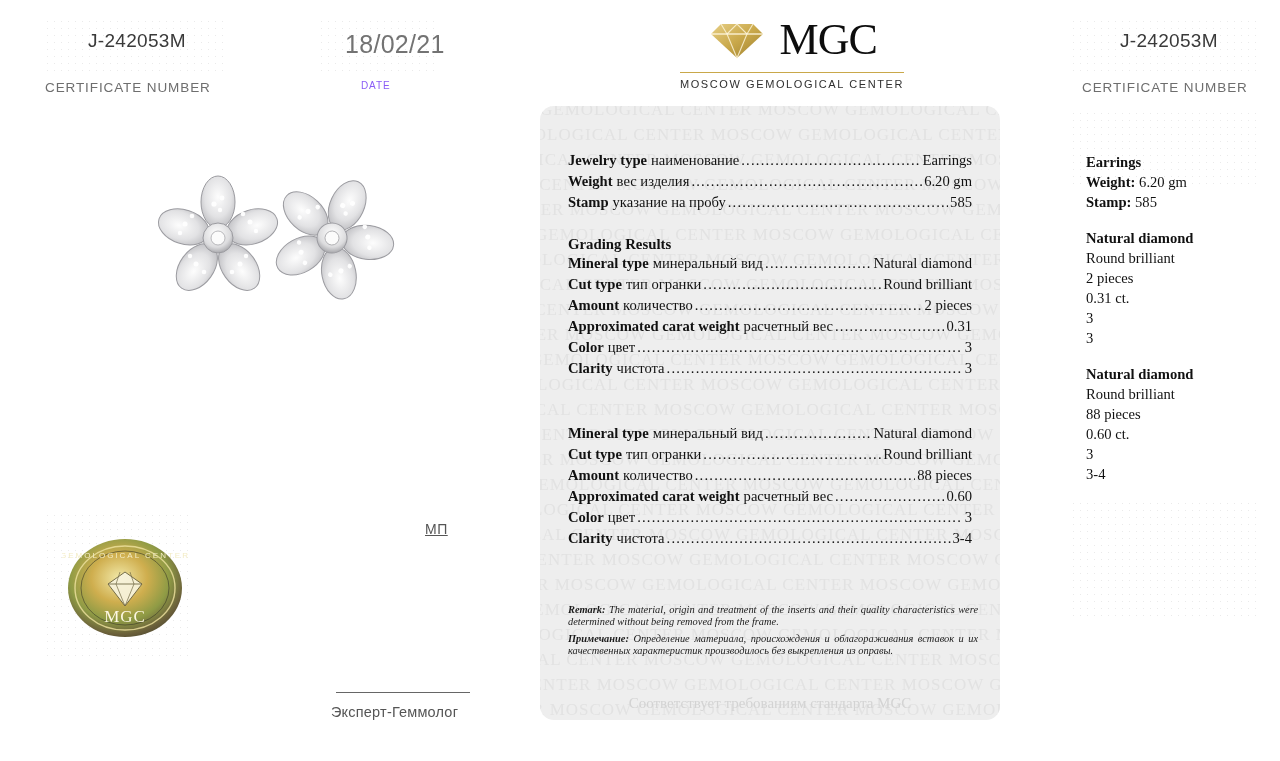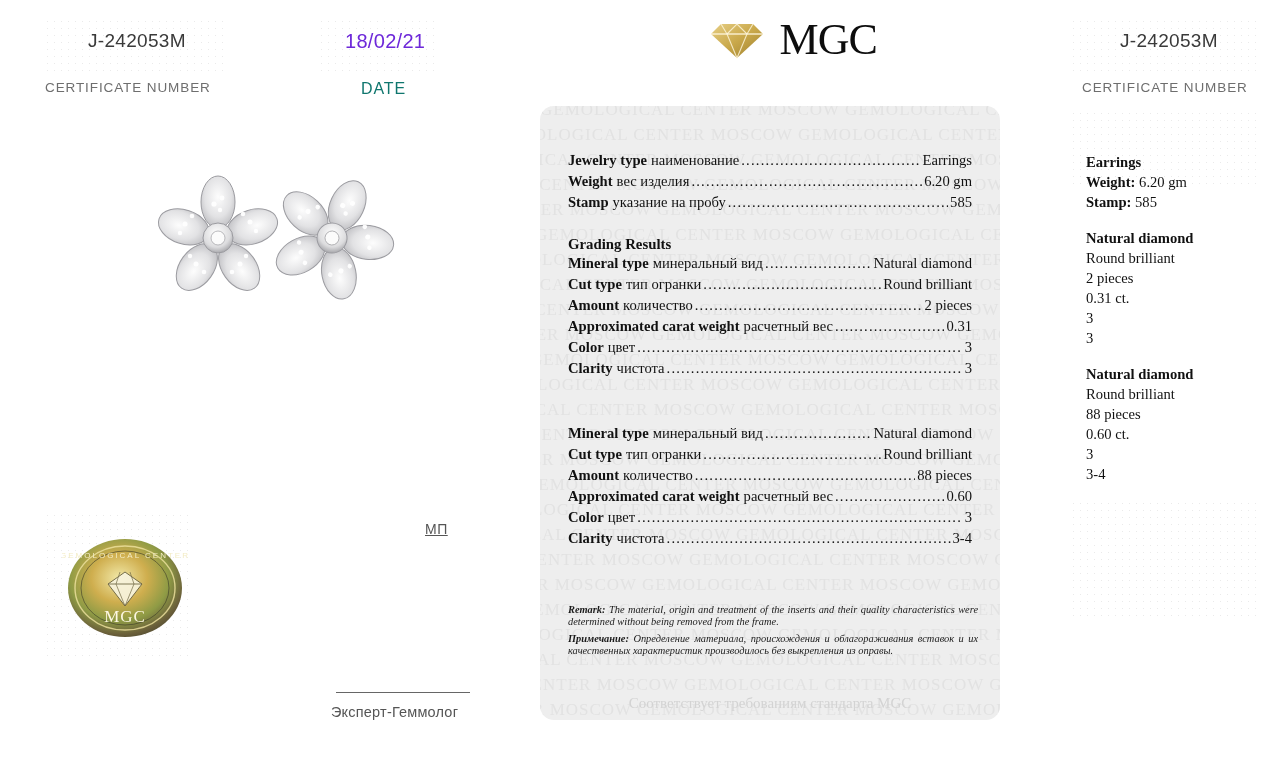--- a/index.html
+++ b/index.html
@@ -25,36 +25,36 @@
   .cert-number-left {
     position: absolute;
     left: 88px; top: 30px;
     font-size: 19px;
     color: #3a3a3a;
     letter-spacing: 0.3px;
   }
   .date-left {
     position: absolute;
     left: 345px; top: 30px;
-    font-size: 20px;
-    color: #6d28d9;
+    font-size: 25px;
+    color: #737373;
     letter-spacing: 0.3px;
   }
   .label-cert-left {
     position: absolute;
     left: 45px; top: 80px;
     font-size: 13.5px;
     color: #6e6e6e;
     letter-spacing: 0.9px;
   }
   .label-date-left {
     position: absolute;
     left: 361px; top: 80px;
-    font-size: 16px;
-    color: #0f766e;
+    font-size: 10px;
+    color: #8b5cf6;
     letter-spacing: 0.9px;
   }
 
   
   .dotgrid {
     position: absolute;
     background-image: radial-gradient(#d8d8d8 0.7px, transparent 0.8px);
     background-size: 7px 7px;
     opacity: 0.55;
     pointer-events: none;
@@ -397,20 +397,21 @@
             <stop offset="100%" stop-color="#9d7f2e"></stop>
           </linearGradient>
         </defs>
         <polygon points="30,38 4,14 14,4 46,4 56,14" fill="url(#gold1)"></polygon>
         <polyline points="4,14 56,14" fill="none" stroke="#fff7df" stroke-width="1.3" opacity="0.85"></polyline>
         <polyline points="14,4 20,14 30,38 40,14 46,4" fill="none" stroke="#fff7df" stroke-width="1.1" opacity="0.8"></polyline>
         <polyline points="20,14 30,4 40,14" fill="none" stroke="#fff7df" stroke-width="1.1" opacity="0.8"></polyline>
       </svg>
     </span>
     <span class="mgc-wordmark">MGC</span>
+    <div><span class="mgc-sub">MOSCOW  GEMOLOGICAL  CENTER</span></div>
   </div>
 
   <div class="center-card">
     <div class="wm-layer" id="watermark-layer">
         <div class="wm-row" style="top: -6px; left: 0px;">GEMOLOGICAL CENTER MOSCOW GEMOLOGICAL CENTER MOSCOW GEMOLOGICAL CENTER MOSCOW GEMOLOGICAL CENTER MOSCOW </div>
         <div class="wm-row" style="top: 19px; left: -47px;">GEMOLOGICAL CENTER MOSCOW GEMOLOGICAL CENTER MOSCOW GEMOLOGICAL CENTER MOSCOW GEMOLOGICAL CENTER MOSCOW </div>
         <div class="wm-row" style="top: 44px; left: -94px;">GEMOLOGICAL CENTER MOSCOW GEMOLOGICAL CENTER MOSCOW GEMOLOGICAL CENTER MOSCOW GEMOLOGICAL CENTER MOSCOW </div>
         <div class="wm-row" style="top: 69px; left: -141px;">GEMOLOGICAL CENTER MOSCOW GEMOLOGICAL CENTER MOSCOW GEMOLOGICAL CENTER MOSCOW GEMOLOGICAL CENTER MOSCOW </div>
         <div class="wm-row" style="top: 94px; left: -188px;">GEMOLOGICAL CENTER MOSCOW GEMOLOGICAL CENTER MOSCOW GEMOLOGICAL CENTER MOSCOW GEMOLOGICAL CENTER MOSCOW </div>
         <div class="wm-row" style="top: 119px; left: -5px;">GEMOLOGICAL CENTER MOSCOW GEMOLOGICAL CENTER MOSCOW GEMOLOGICAL CENTER MOSCOW GEMOLOGICAL CENTER MOSCOW </div>

